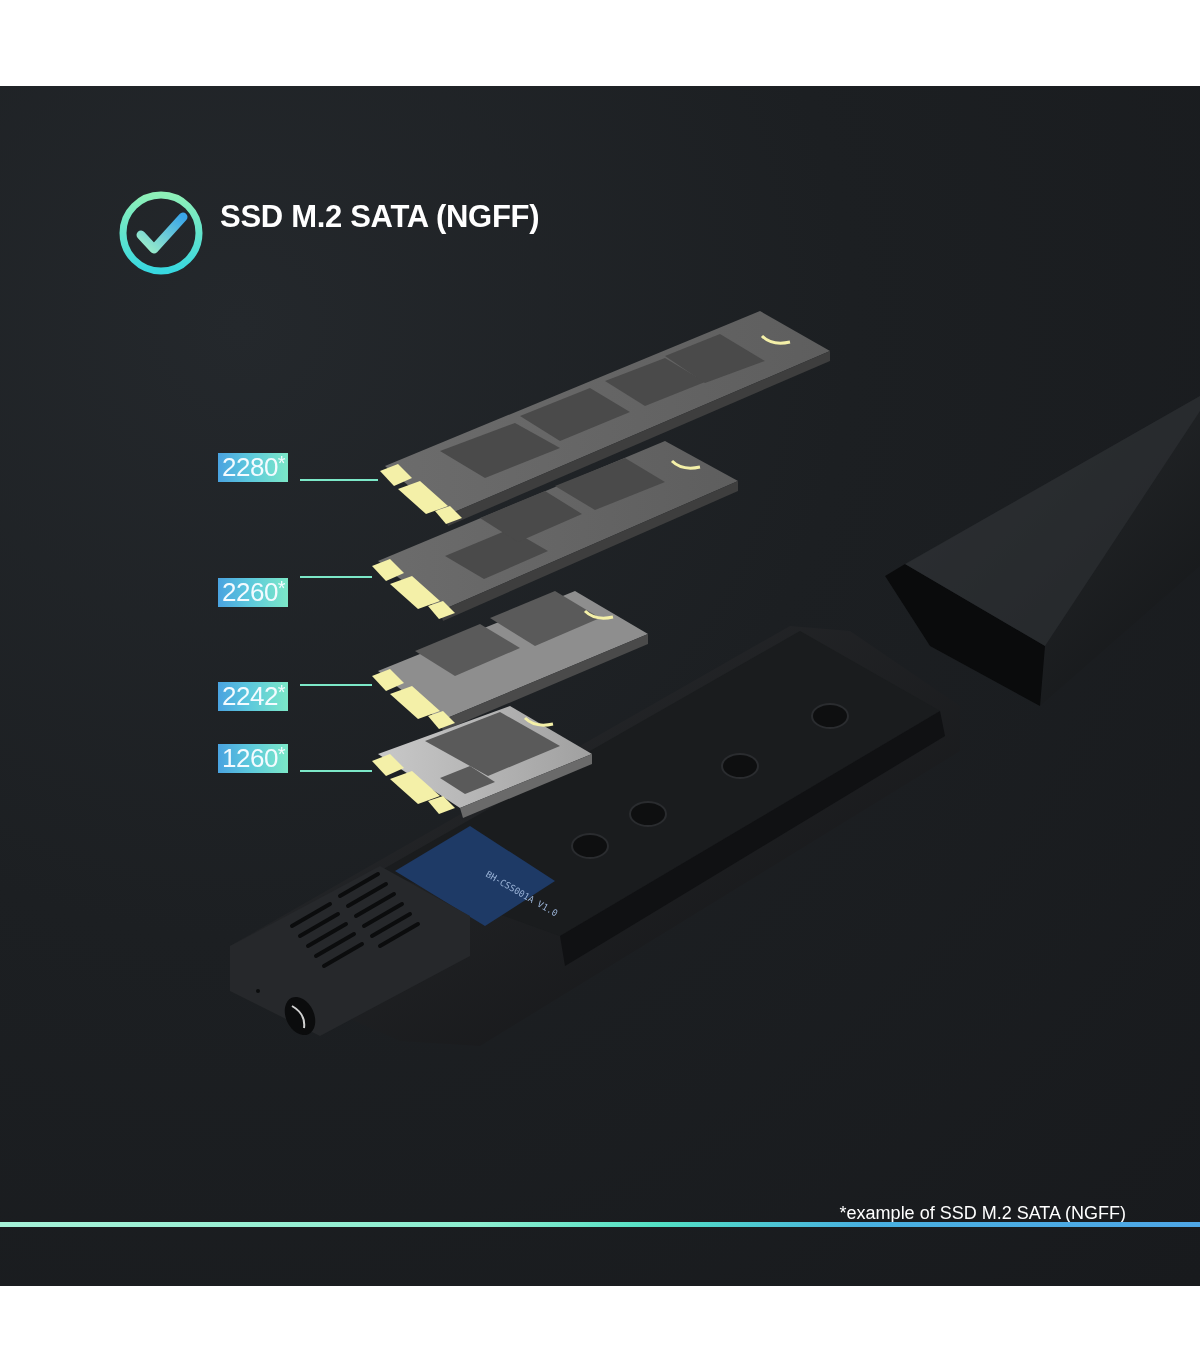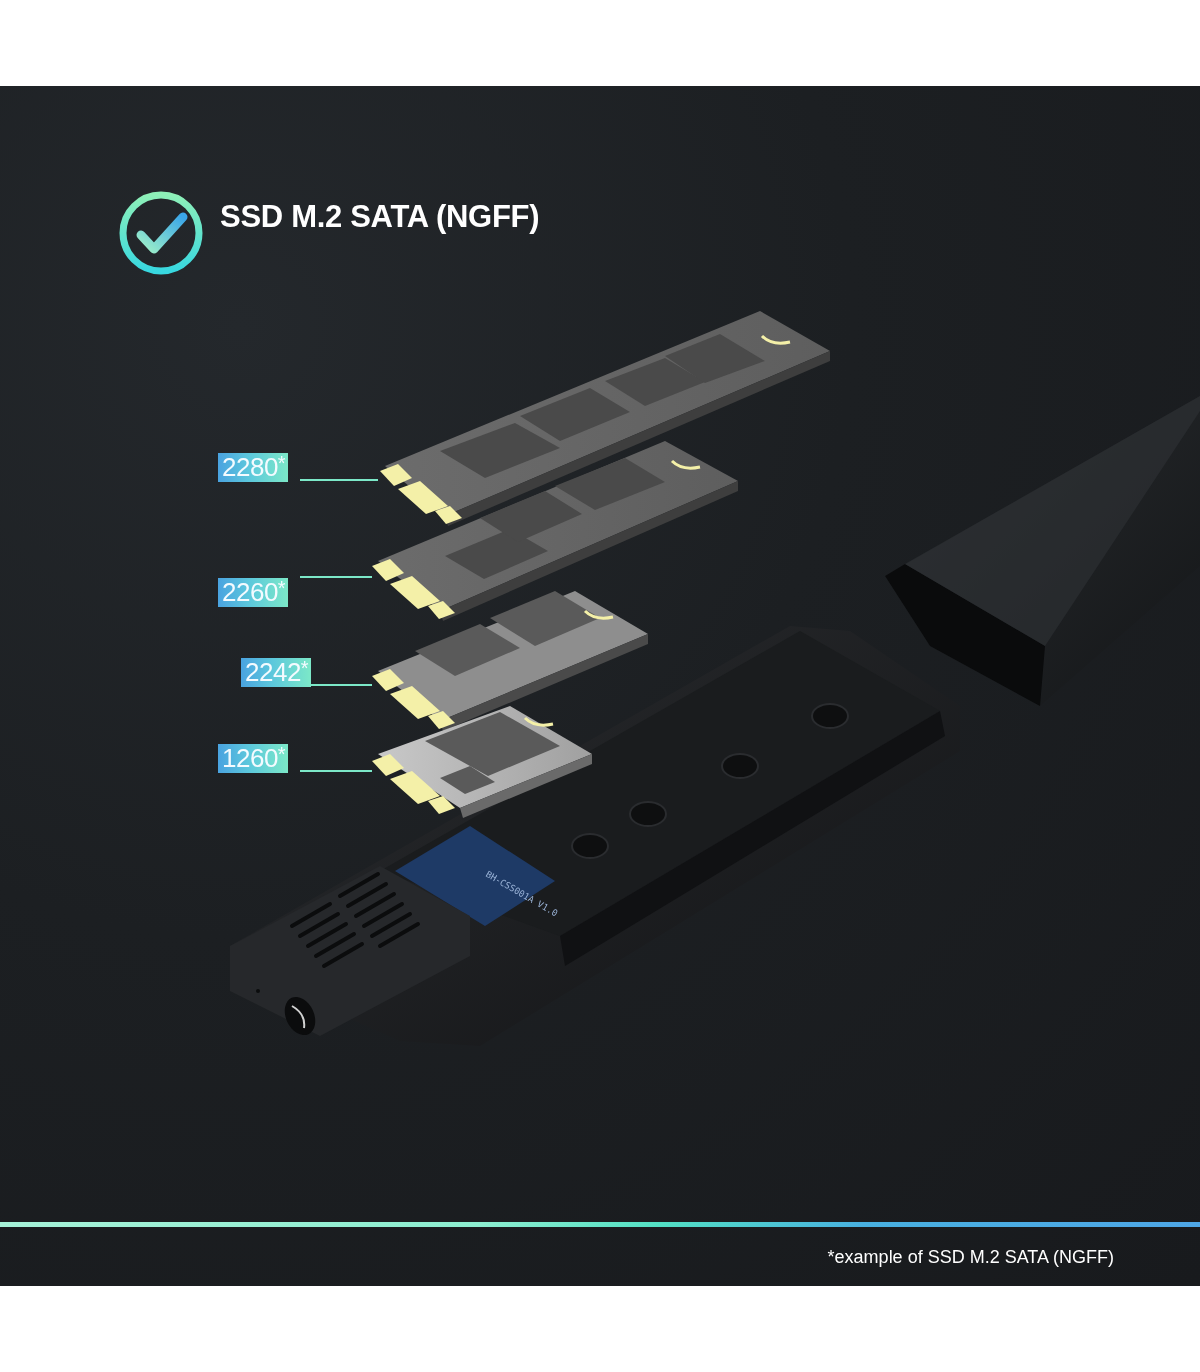--- a/index.html
+++ b/index.html
@@ -17,22 +17,22 @@
     .headline div { white-space: nowrap; }
     .check-badge { position: absolute; left: 117px; top: 103px; width: 88px; height: 88px; }
     .size-label {
       position: absolute; left: 218px; width: 70px; height: 29px;
       background: linear-gradient(90deg, #4aa3e0 0%, #5cc8dc 45%, #7ce8c8 100%);
       color: #f4fbff; font-size: 26px; line-height: 29px; padding-left: 4px;
       box-sizing: border-box; letter-spacing: -0.5px; white-space: nowrap;
     }
     .size-label .star { font-size: 20px; vertical-align: top; line-height: 20px; }
     .footnote {
-      position: absolute; right: 86px; top: 1116px; color: #ffffff;
-      font-size: 18px; line-height: 22px; white-space: nowrap; margin-top: 44px;
+      position: absolute; right: 74px; top: 1116px; color: #ffffff;
+      font-size: 18px; line-height: 22px; white-space: nowrap;
     }
     .bottom-rule {
       position: absolute; left: 0; top: 1136px; width: 1200px; height: 5px;
       background: linear-gradient(90deg, #a6f2d8 0%, #8ceed0 40%, #52e0c4 55%, #48b0e0 72%, #4ea6e6 100%);
     }
   </style>
 </head>
 <body>
 
 <div class="panel">
@@ -182,21 +182,21 @@
   <div class="headline">
     <div>SSD M.2 SATA (NGFF)</div>
   </div>
 
   <div class="size-label" style="top:367px;">
     <span>2280</span><span class="star">*</span>
   </div>
   <div class="size-label" style="top:492px;">
     <span>2260</span><span class="star">*</span>
   </div>
-  <div class="size-label" style="top:572px;margin-left:23px;">
+  <div class="size-label" style="top:596px;">
     <span>2242</span><span class="star">*</span>
   </div>
   <div class="size-label" style="top:658px;">
     <span>1260</span><span class="star">*</span>
   </div>
 
   <div class="footnote">*example of SSD M.2 SATA (NGFF)</div>
   <div class="bottom-rule"></div>
 </div>
 

